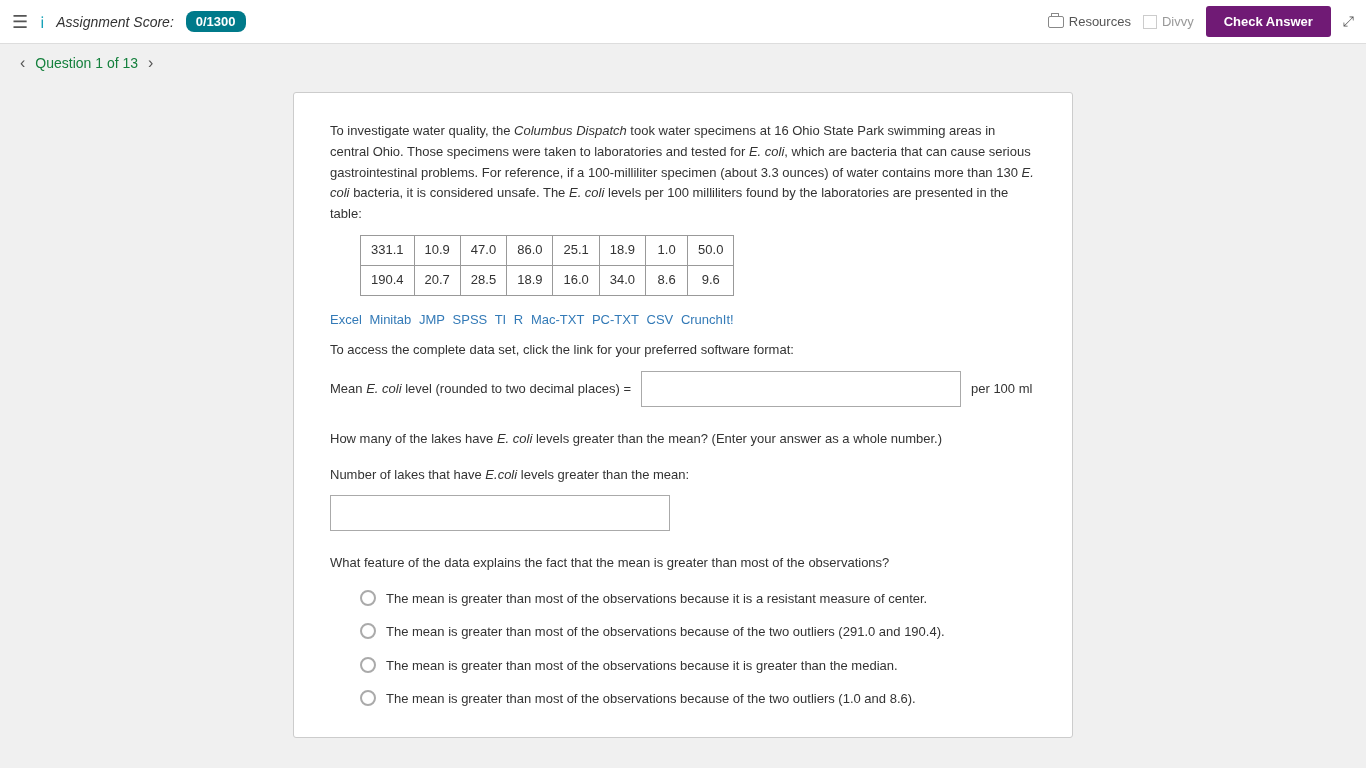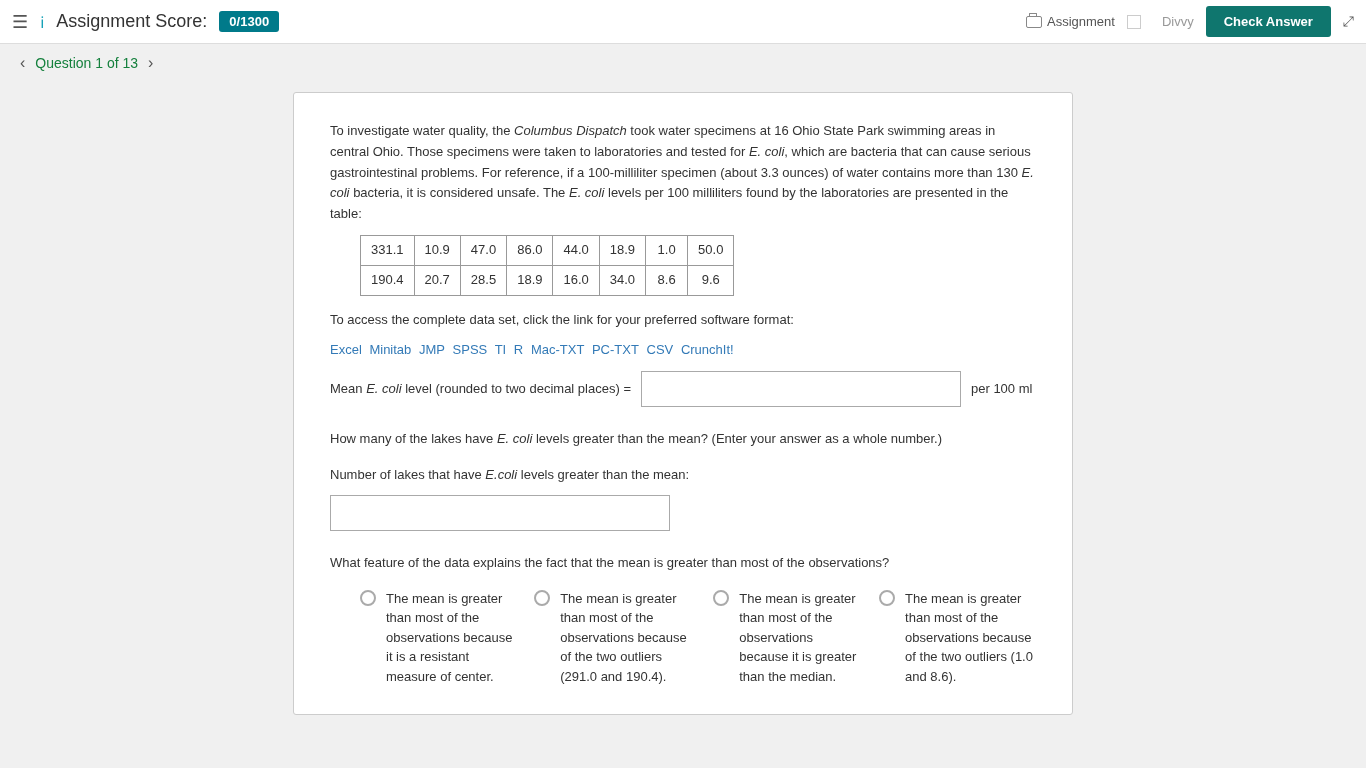--- a/index.html
+++ b/index.html
@@ -18,50 +18,51 @@
     .header-menu-icon {
       font-size: 18px;
       cursor: pointer;
       color: #555;
     }
     .header-info-icon {
       color: #17a2b8;
       font-size: 16px;
     }
     .header-assignment-label {
-      font-size: 18px;
-      color: #333;
+      font-size: 14px;
+      color: #333;
+      font-style: italic;
     }
     .header-score-badge {
       background: #007a8a;
       color: #fff;
       padding: 3px 10px;
-      border-radius: 3px;
+      border-radius: 8px;
       font-size: 13px;
       font-weight: bold;
     }
     .header-spacer { flex: 1; }
     .header-resources {
       display: flex;
       align-items: center;
       gap: 5px;
       color: #555;
       font-size: 13px;
       cursor: pointer;
     }
     .header-divvy {
       display: flex;
       align-items: center;
-      gap: 21px;
+      gap: 5px;
       color: #999;
       font-size: 13px;
       cursor: pointer;
     }
     .check-answer-btn {
-      background: #0f766e;
+      background: #701a75;
       color: #fff;
       border: none;
       padding: 8px 18px;
       border-radius: 3px;
       font-size: 13px;
       font-weight: bold;
       cursor: pointer;
     }
     .expand-icon {
       color: #555;
@@ -186,20 +187,21 @@
     .question-text {
       color: #333;
       margin-bottom: 16px;
       line-height: 1.5;
     }
     .question-text em { font-style: italic; }
 
     
     .radio-options {
       display: flex;
+      flex-direction: column;
       gap: 14px;
       padding-left: 30px;
     }
     .radio-option {
       display: flex;
       align-items: flex-start;
       gap: 10px;
       cursor: pointer;
     }
     .radio-circle {
@@ -243,21 +245,21 @@
 <body>
 
 <div class="header">
   <span class="header-menu-icon">☰</span>
   <span class="header-info-icon">ℹ</span>
   <span class="header-assignment-label">Assignment Score:</span>
   <span class="header-score-badge">0/1300</span>
   <div class="header-spacer"></div>
   <div class="header-resources">
     <span class="folder-icon"></span>
-    <span>Assignment</span>
+    <span>Resources</span>
   </div>
   <div class="header-divvy">
     <span style="border:1.5px solid #ccc;width:14px;height:14px;display:inline-block;"></span>
     <span>Divvy</span>
   </div>
   <button class="check-answer-btn">Check Answer</button>
   <span class="expand-icon">⤢</span>
 </div>
 
 <div class="nav-bar">
@@ -273,52 +275,52 @@
       To investigate water quality, the <em>Columbus Dispatch</em> took water specimens at 16 Ohio State Park swimming areas in central Ohio. Those specimens were taken to laboratories and tested for <em>E. coli</em>, which are bacteria that can cause serious gastrointestinal problems. For reference, if a 100-milliliter specimen (about 3.3 ounces) of water contains more than 130 <em>E. coli</em> bacteria, it is considered unsafe. The <em>E. coli</em> levels per 100 milliliters found by the laboratories are presented in the table:
     </div>
 
     <table class="data-table">
       <tbody>
         <tr>
           <td>331.1</td>
           <td>10.9</td>
           <td>47.0</td>
           <td>86.0</td>
-          <td>44.0</td>
+          <td>25.1</td>
           <td>18.9</td>
           <td>1.0</td>
           <td>50.0</td>
         </tr>
         <tr>
           <td>190.4</td>
           <td>20.7</td>
           <td>28.5</td>
           <td>18.9</td>
           <td>16.0</td>
           <td>34.0</td>
           <td>8.6</td>
           <td>9.6</td>
         </tr>
       </tbody>
     </table>
 
     <div class="links-line">
-      <span>To access the complete data set, click the link for your preferred software format:</span>
-    </div>
-    <div class="links-line">
       <a class="data-link">Excel</a>
       <a class="data-link">Minitab</a>
       <a class="data-link">JMP</a>
       <a class="data-link">SPSS</a>
       <a class="data-link">TI</a>
       <a class="data-link">R</a>
       <a class="data-link">Mac-TXT</a>
       <a class="data-link">PC-TXT</a>
       <a class="data-link">CSV</a>
       <a class="data-link">CrunchIt!</a>
+    </div>
+    <div class="links-line">
+      <span>To access the complete data set, click the link for your preferred software format:</span>
     </div>
 
 
     <div class="input-row">
       <span class="input-label">Mean <em>E. coli</em> level (rounded to two decimal places) =</span>
       <input class="answer-input" type="text" style="">
       <span class="input-unit">per 100 ml</span>
     </div>
 
     <div class="question-text">

